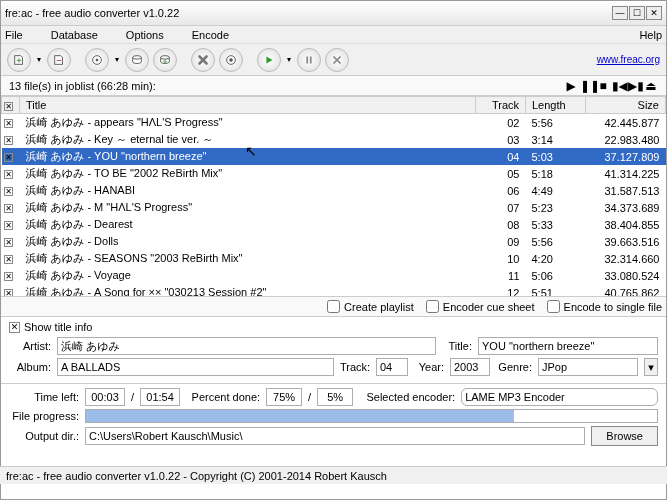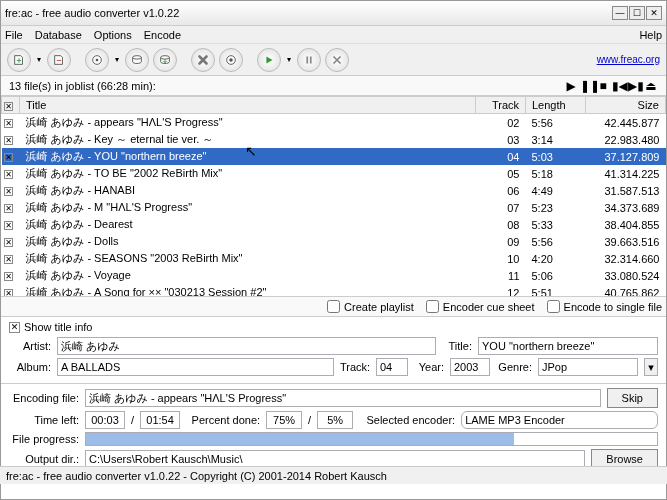--- a/index.html
+++ b/index.html
@@ -1,21 +1,21 @@
 <!DOCTYPE html>
 <html><head>
 <meta charset="utf-8">
 <style>
 *{box-sizing:border-box;margin:0;padding:0;font-family:Tahoma,Arial,sans-serif;font-size:11px;color:#000}
 body{background:#fff;width:667px;height:500px;overflow:hidden;border:1px solid #999}
 .titlebar{height:20px;background:linear-gradient(#fff,#e8e8e8);border-bottom:1px solid #ccc;display:flex;align-items:center;padding:12px 4px}
 .titlebar-text{flex:1;font-size:11px}
 .titlebar-btns{display:flex;gap:1px}
 .titlebar-btn{width:16px;height:14px;border:1px solid #888;background:#eee;display:flex;align-items:center;justify-content:center;font-size:9px;cursor:pointer}
-.menubar{height:18px;background:#f0f0f0;display:flex;align-items:center;padding:0 4px;gap:12px;border-bottom:1px solid #ddd}
+.menubar{height:18px;background:#f0f0f0;display:flex;align-items:center;padding:0 4px;gap:28px;border-bottom:1px solid #ddd}
 .menubar span{cursor:pointer}
 .help{margin-left:auto}
 .toolbar{height:32px;background:#f0f0f0;display:flex;align-items:center;padding:0 6px;gap:4px;border-bottom:1px solid #ccc}
 .tb-btn{width:24px;height:24px;border:1px solid #bbb;border-radius:12px;background:radial-gradient(#fff,#ddd);display:flex;align-items:center;justify-content:center;cursor:pointer}
 .tb-dd{width:8px;height:24px;display:flex;align-items:center;justify-content:center;font-size:8px;cursor:pointer}
 .tb-sep{width:6px}
 .link{margin-left:auto;color:#0000cc;text-decoration:underline;cursor:pointer;font-size:10px}
 .statusrow{height:20px;display:flex;align-items:center;padding:0 8px;background:#f9f9f9;border-bottom:1px solid #ccc}
 .play-ctrls{display:flex;gap:2px;margin-left:auto}
 .play-ctrls span{width:14px;text-align:center;cursor:pointer;font-size:12px}
@@ -278,25 +278,20 @@
     <label style="width:30px">Year:</label>
     <input class="inp-year" value="2003" style="">
     <label style="width:36px">Genre:</label>
     <input style="flex: 1 1 0%; max-width: 100px;" value="JPop">
     <span style="border:1px solid #abadb3;width:14px;height:18px;text-align:center;line-height:16px;background:#f0f0f0;cursor:pointer">▾</span>
   </div>
 </div>
 
 <div class="enc-section">
   <div class="enc-row">
-    <label style="width:70px">Encoding file:</label>
-    <input style="flex: 1 1 0%;" readonly="" value="浜崎 あゆみ - appears &quot;HΛL'S Progress&quot;">
-    <button class="btn">Skip</button>
-  </div>
-  <div class="enc-row">
     <label style="width:70px">Time left:</label>
     <input style="width: 40px; text-align: center;" readonly="" value="00:03">
     <span>/</span>
     <input style="width: 40px; text-align: center;" readonly="" value="01:54">
     <label style="width:74px">Percent done:</label>
     <input style="width: 36px; text-align: center;" readonly="" value="75%">
     <span>/</span>
     <input style="width: 36px; text-align: center;" readonly="" value="5%">
     <label style="width:96px">Selected encoder:</label>
     <input style="flex: 1 1 0%; border-radius: 6px;" readonly="" value="LAME MP3 Encoder">

